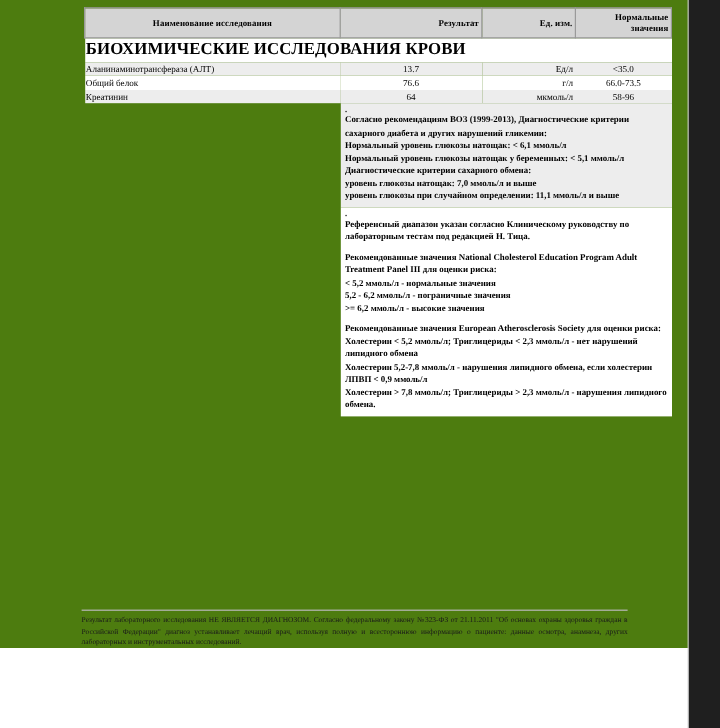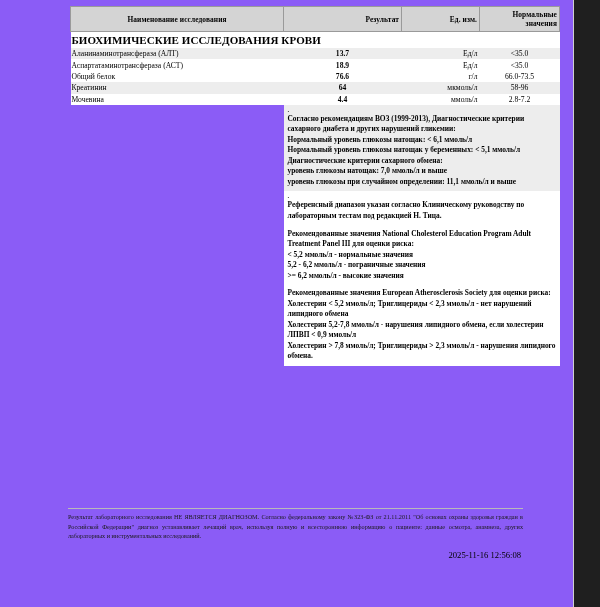--- a/index.html
+++ b/index.html
@@ -33,22 +33,22 @@
     height: 607px;
     background: #cfcfcf;
     z-index: 20;
   }
 
   .page {
     position: absolute;
     left: 0;
     top: 0;
     width: 574px;
-    height: 607px;
-    background: #8b5cf6;
+    height: 540px;
+    background: #4d7c0f;
     overflow: hidden;
   }
 
   
   .report-table {
     position: absolute;
     left: 70px;
     top: 6px;
     width: 489px;
     border-collapse: collapse;
@@ -72,28 +72,28 @@
   }
   thead th.h-name { text-align: center; }
 
   tbody td {
     padding: 1.2px 2px;
     vertical-align: top;
     color: #000;
     border: none;
   }
   tr.section-title td {
-    font-size: 11px;
+    font-size: 14px;
     font-weight: bold;
     padding: 2px 2px 2px 1px;
     background: #ffffff;
     letter-spacing: 0.1px;
   }
   tr.data-row td.cell-name   { text-align: left;   padding-left: 1px; margin-left: 43px; }
-  tr.data-row td.cell-result { text-align: center; font-weight: bold; }
+  tr.data-row td.cell-result { text-align: center; font-weight: normal; }
   tr.data-row td.cell-unit   { text-align: right; }
   tr.data-row td.cell-norm   { text-align: center; }
 
   tr.shade td { background: #ededed; }
   tr.plain td { background: #ffffff; }
 
   
   tr.note-row td {
     padding: 0;
     background: transparent;
@@ -170,48 +170,36 @@
         <td colspan="4">БИОХИМИЧЕСКИЕ ИССЛЕДОВАНИЯ КРОВИ</td>
       </tr>
 
       <tr class="data-row shade">
         <td class="cell-name">Аланинаминотрансфераза (АЛТ)</td>
         <td class="cell-result">13.7</td>
         <td class="cell-unit">Ед/л</td>
         <td class="cell-norm">&lt;35.0</td>
       </tr>
 
-      <tr class="data-row plain">
-        <td class="cell-name">Аспартатаминотрансфераза (АСТ)</td>
-        <td class="cell-result">18.9</td>
-        <td class="cell-unit">Ед/л</td>
-        <td class="cell-norm">&lt;35.0</td>
-      </tr>
 
 
       <tr class="data-row plain">
         <td class="cell-name">Общий белок</td>
         <td class="cell-result">76.6</td>
         <td class="cell-unit">г/л</td>
         <td class="cell-norm">66.0-73.5</td>
       </tr>
 
       <tr class="data-row shade">
         <td class="cell-name">Креатинин</td>
         <td class="cell-result">64</td>
         <td class="cell-unit">мкмоль/л</td>
         <td class="cell-norm">58-96</td>
       </tr>
 
-      <tr class="data-row plain">
-        <td class="cell-name">Мочевина</td>
-        <td class="cell-result">4.4</td>
-        <td class="cell-unit">ммоль/л</td>
-        <td class="cell-norm">2.8-7.2</td>
-      </tr>
 
 
       <tr class="note-row">
         <td></td>
         <td colspan="3">
           <div class="note-box">
             <span class="note-dot">.</span>
             <span class="note-line">Согласно рекомендациям ВОЗ (1999-2013), Диагностические критерии сахарного диабета и других нарушений гликемии:</span>
             <span class="note-line">Нормальный уровень глюкозы натощак: &lt; 6,1 ммоль/л</span>
             <span class="note-line">Нормальный уровень глюкозы натощак у беременных: &lt; 5,1 ммоль/л</span>

